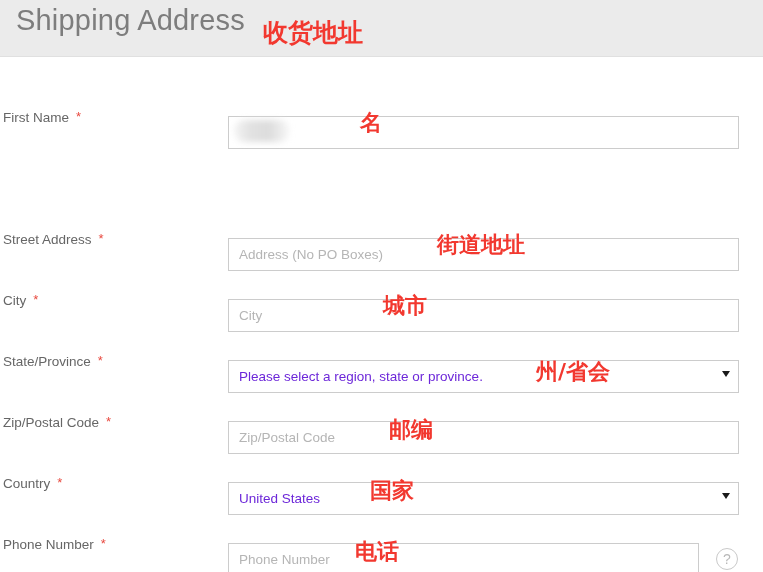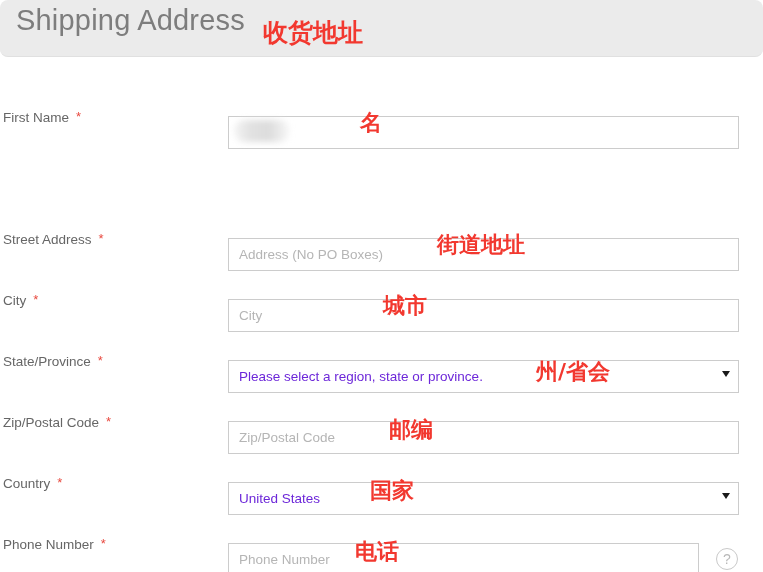--- a/index.html
+++ b/index.html
@@ -18,21 +18,20 @@
   
   .section-header {
     position: absolute;
     left: 0;
     top: 0;
     width: 763px;
     height: 57px;
     background: #ebebeb;
     border-bottom: 1px solid #e0e0e0;
     box-sizing: border-box;
-    border-radius: 8px;
   }
   .section-title {
     position: absolute;
     left: 16px;
     top: 4px;
     font-size: 29px;
     font-weight: 400;
     color: #7d7d7d;
     letter-spacing: 0.2px;
     white-space: nowrap;

